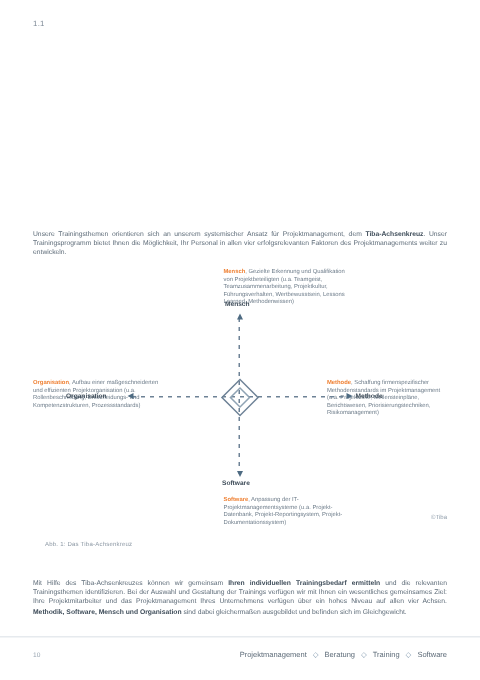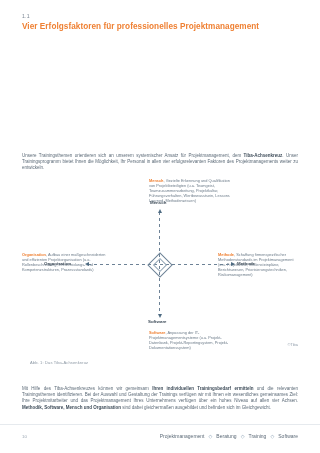--- a/index.html
+++ b/index.html
@@ -68,21 +68,20 @@
   .footer-rule{position:absolute;left:0;top:424px;width:320px;height:1px;background:#e6eaee;}
   .page-num{position:absolute;left:22px;top:434px;font-size:4.4px;color:#9aa6b2;}
   .footer-nav{position:absolute;right:22px;top:433px;font-size:5px;color:#5d6b78;display:flex;align-items:center;gap:4px;white-space:nowrap;}
   .footer-nav .sep{color:#8aa0b4;font-size:5px;}
 </style>
 </head>
 <body>
 
 <div class="header">
   <div class="sec-num">1.1</div>
-  <div class="sec-title">Vier Erfolgsfaktoren für professionelles Projektmanagement</div>
 </div>
 
 <p class="intro"><span>Unsere Trainingsthemen orientieren sich an unserem systemischer Ansatz für Projektmanagement, dem </span><b>Tiba-Achsenkreuz</b><span>. Unser Trainingsprogramm bietet Ihnen die Möglichkeit, Ihr Personal in allen vier erfolgsrelevanten Faktoren des Projektmanagements weiter zu entwickeln.</span></p>
 
 <div class="figure">
 
   <div class="desc d-mensch"><span class="k">Mensch</span><span>, Gezielte Erkennung und Qualifikation von Projektbeteiligten (u.a. Teamgeist, Teamzusammenarbeitung, Projektkultur, Führungsverhalten, Wertbewusstsein, Lessons Learned, Methodenwissen)</span></div>
 
   <div class="desc d-organisation"><span class="k">Organisation</span><span>, Aufbau einer maßgeschneiderten und effizienten Projektorganisation (u.a. Rollenbeschreibung, Entscheidungs- und Kompetenzstrukturen, Prozessstandards)</span></div>
 

